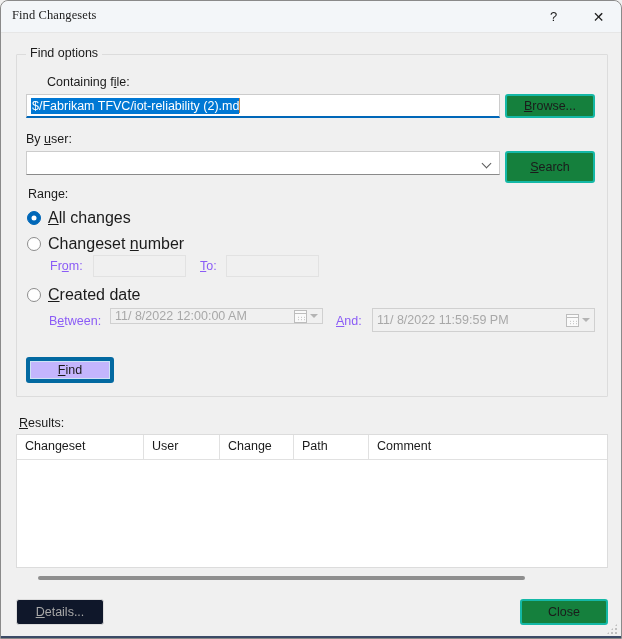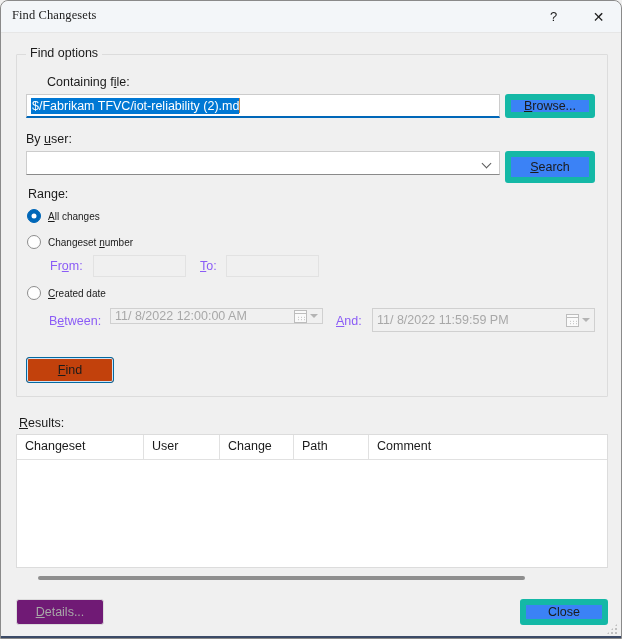--- a/index.html
+++ b/index.html
@@ -172,38 +172,38 @@
     width: 6px; height: 6px;
     border-right: 1.3px solid #5a5a5a;
     border-bottom: 1.3px solid #5a5a5a;
     transform: rotate(45deg);
   }
 
   
   .btn {
     position: absolute;
     box-sizing: border-box;
-    background: #3b82f6;
-    border: 6px solid #14b8a6;
+    background: #15803d;
+    border: 2px solid #14b8a6;
     border-radius: 3px;
     font-size: 12.5px;
     color: #1b1b1b;
     display: flex;
     align-items: center;
     justify-content: center;
     cursor: default;
     user-select: none;
   }
   .btn.default {
-    border: 1px solid #0369a1;
-    background: #c2410c;
+    border: 4px solid #0369a1;
+    background: #c4b5fd;
     box-shadow: 0 0 0 1px #cfe3f5 inset;
   }
   .btn.disabled {
-    background: #701a75;
+    background: #0f172a;
     border: 1px solid #dcdcdc;
     color: #a8a8a8;
   }
 
   
   .radio-row {
     position: absolute;
     display: flex;
     align-items: center;
     cursor: default;
@@ -224,21 +224,21 @@
   }
   .radio.checked::after {
     content: "";
     position: absolute;
     left: 50%; top: 50%;
     width: 5px; height: 5px;
     border-radius: 50%;
     background: #ffffff;
     transform: translate(-50%, -50%);
   }
-  .radio-label { font-size: 10px; color: #1b1b1b; white-space: nowrap; }
+  .radio-label { font-size: 16px; color: #1b1b1b; white-space: nowrap; }
 
   
   .cal-wrap {
     display: flex;
     align-items: center;
     gap: 3px;
   }
   .cal-icon {
     width: 13px; height: 13px;
     border: 1.2px solid #bdbdbd;

